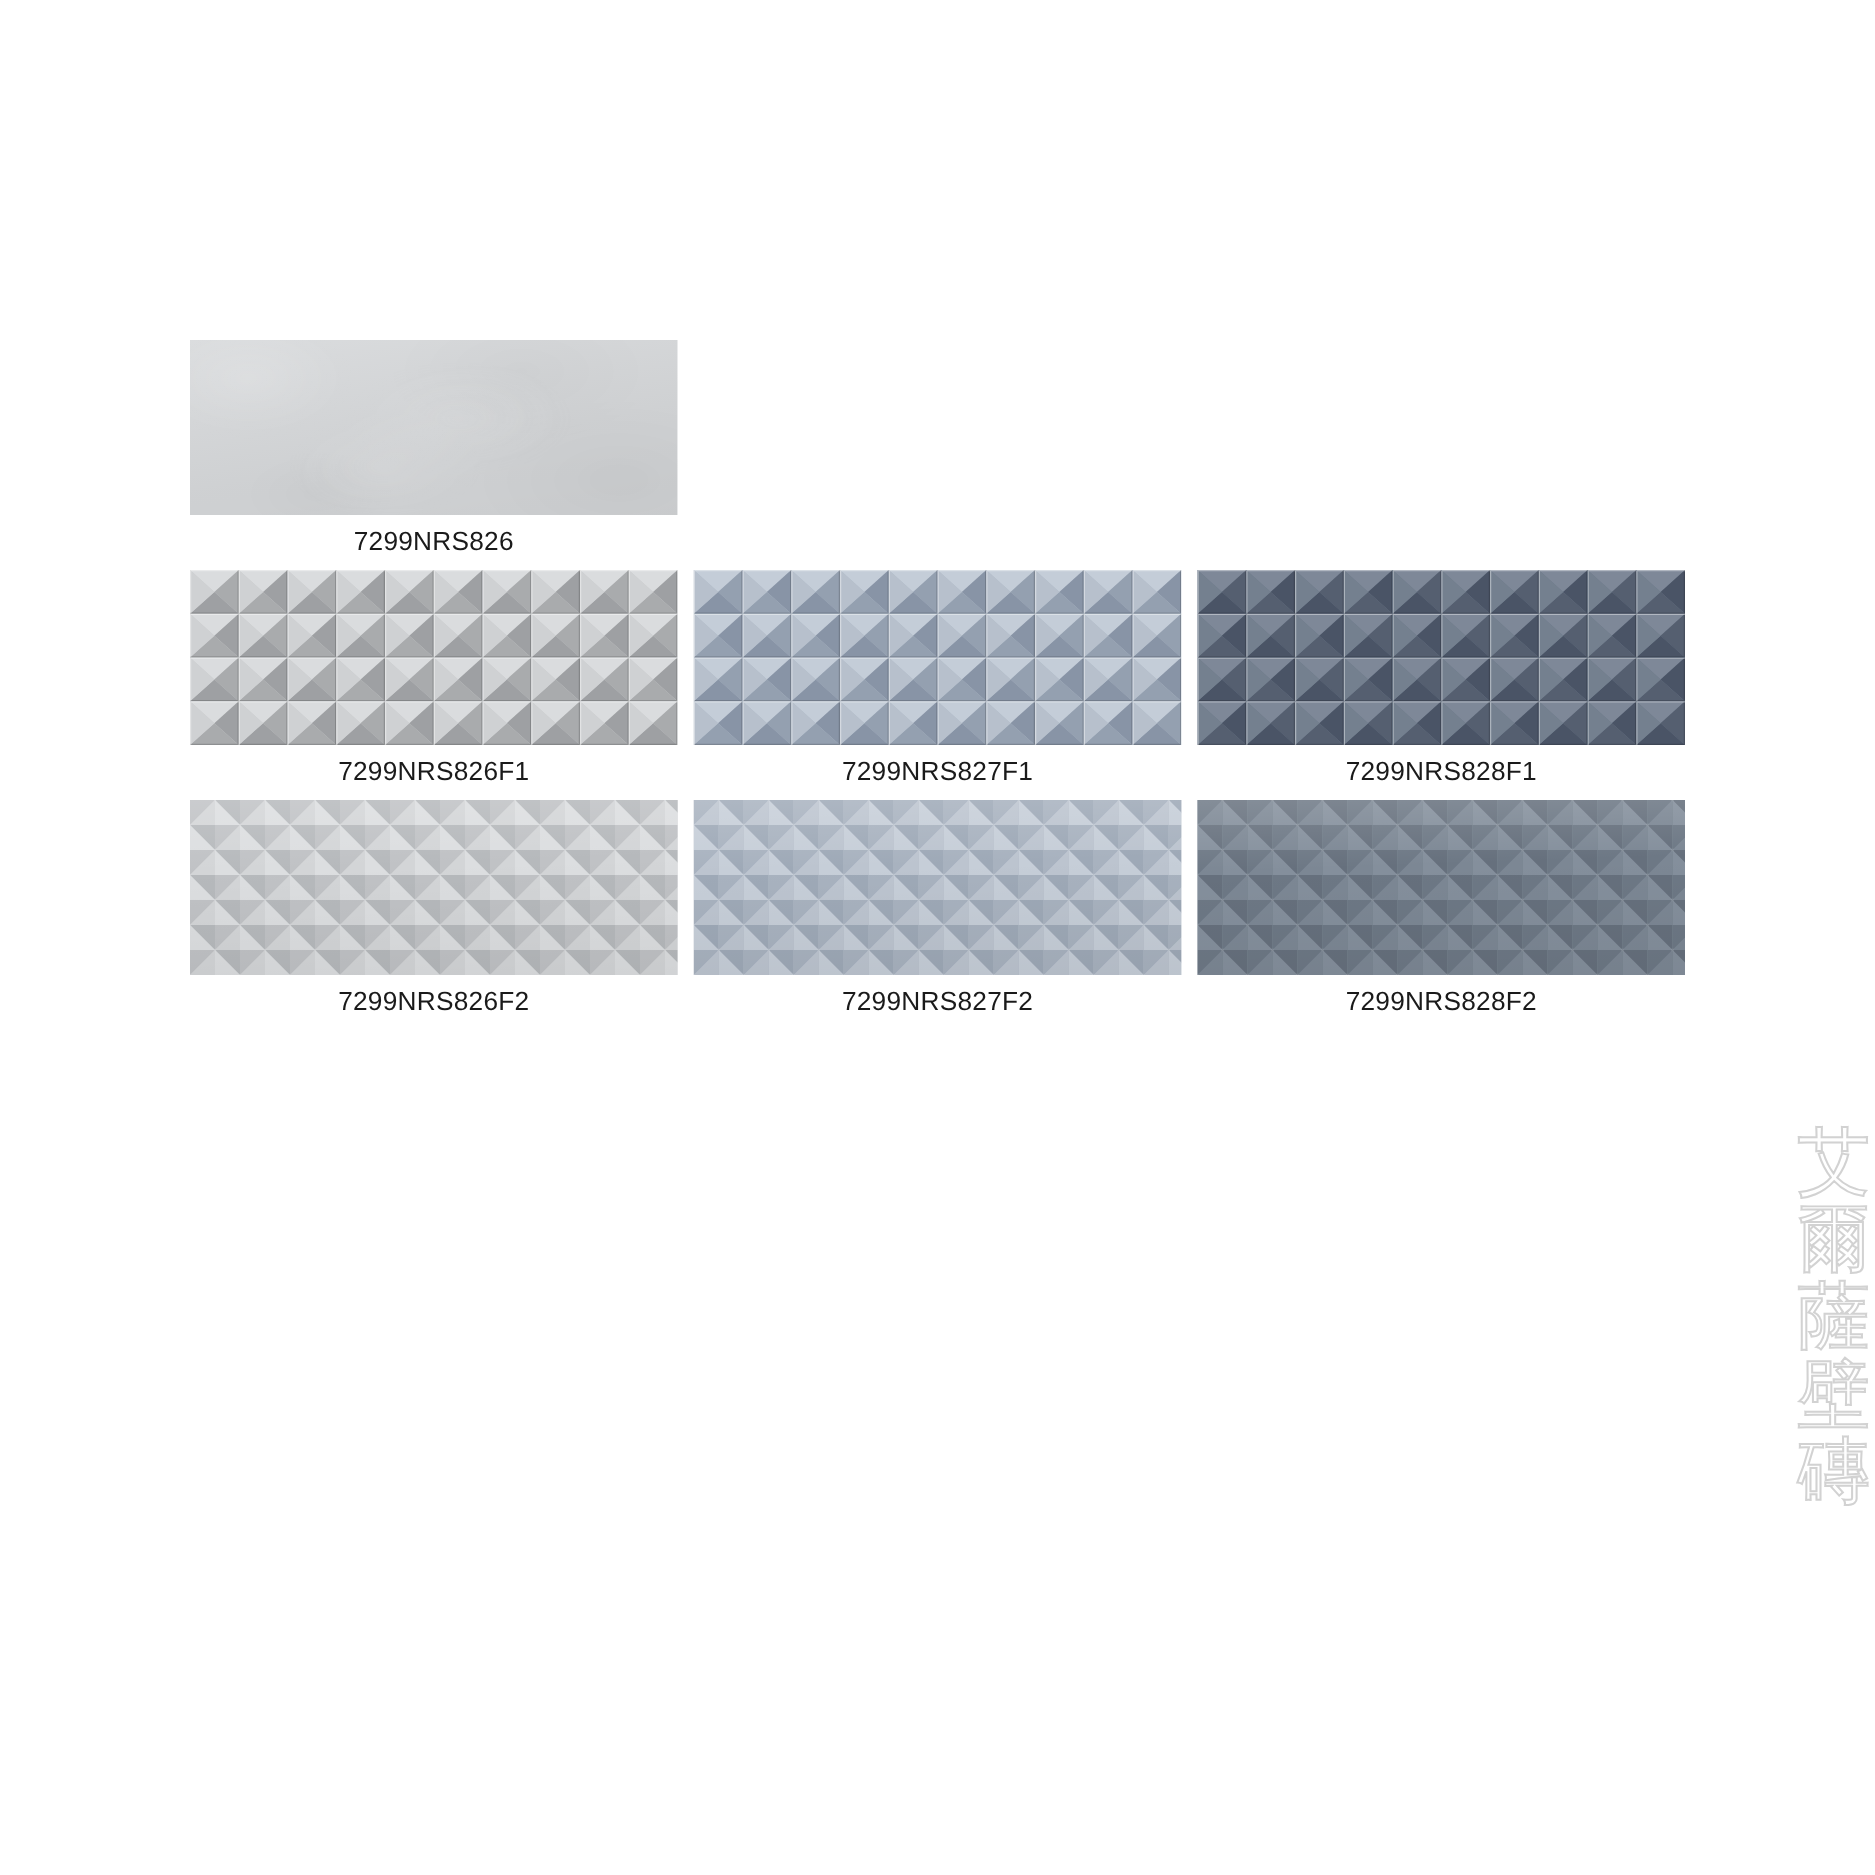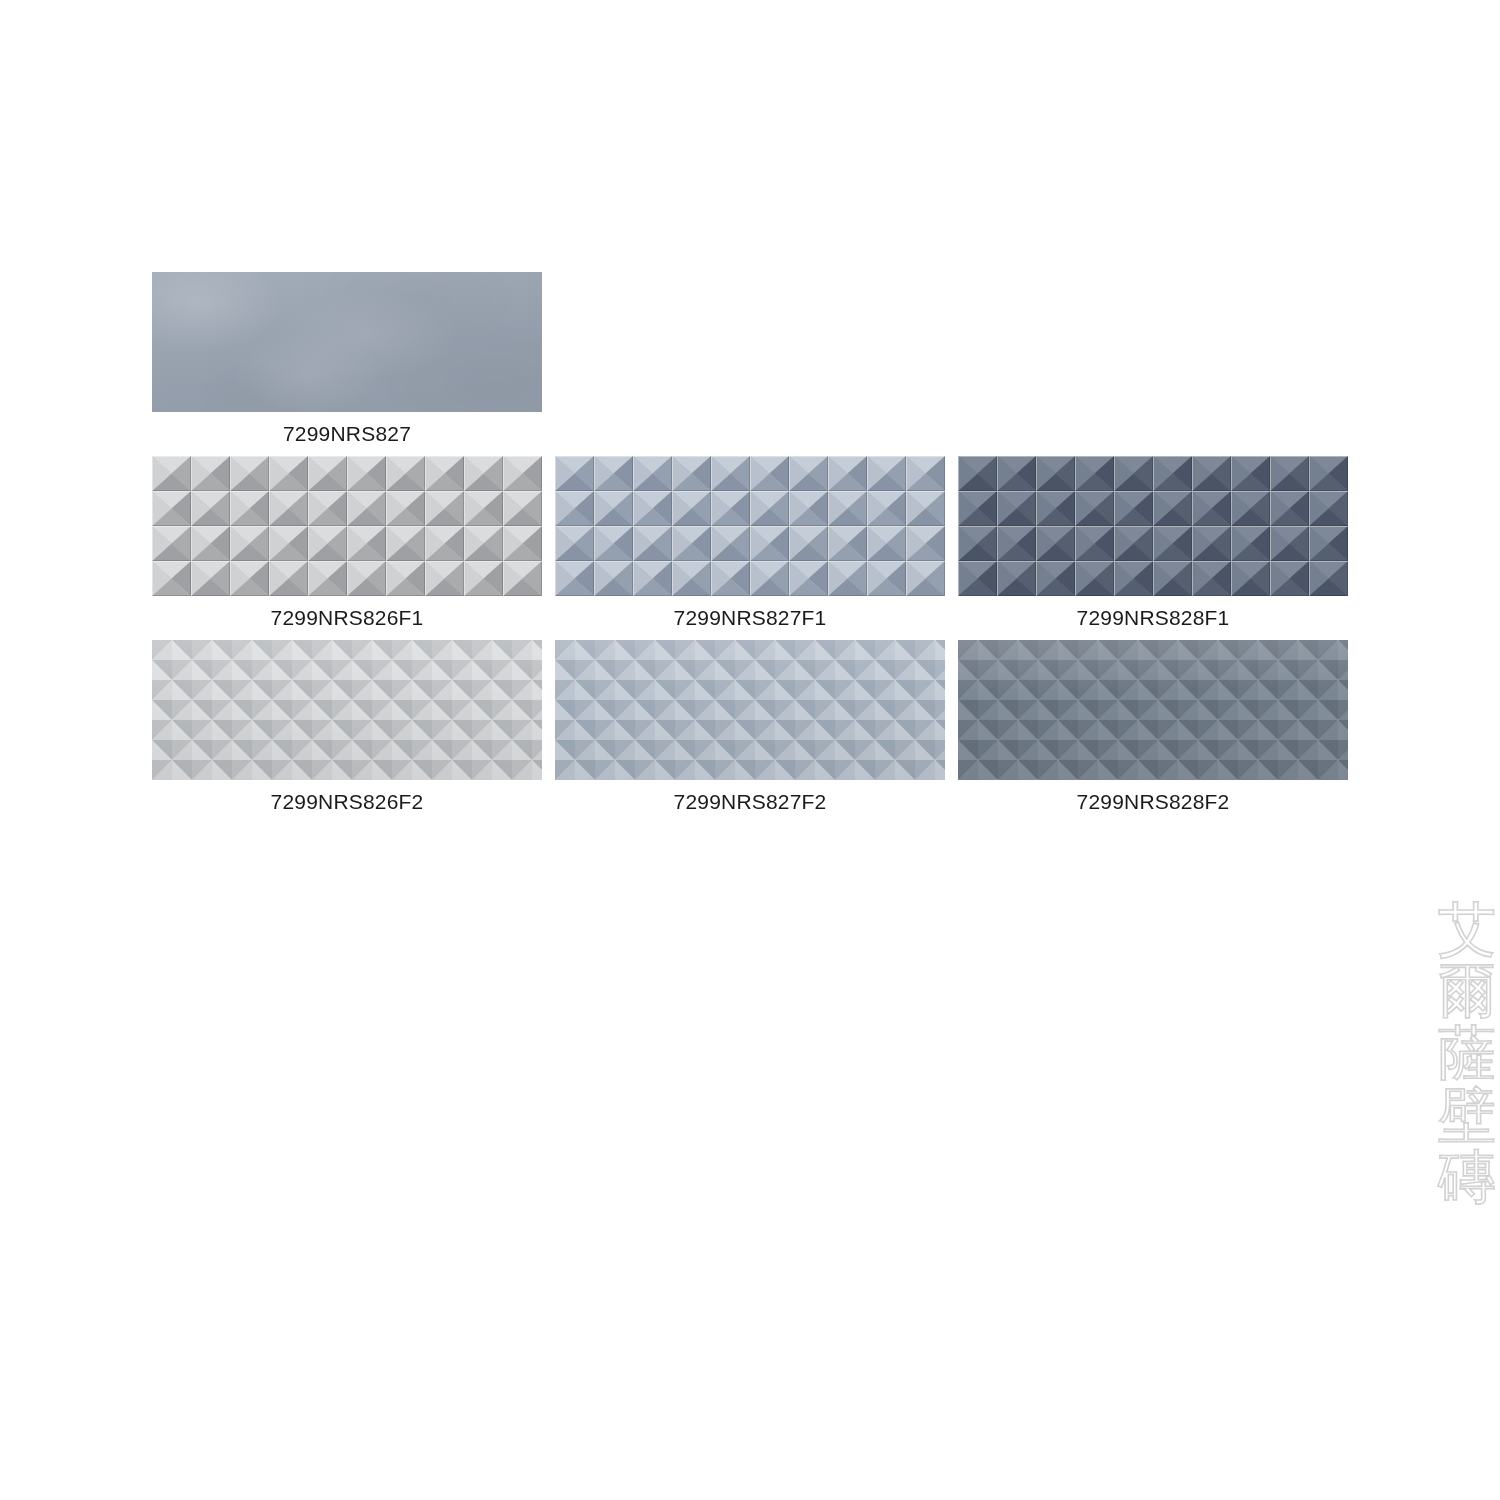--- a/index.html
+++ b/index.html
@@ -161,25 +161,25 @@
     user-select: none;
   }
   #watermark .wm-char { display: block; }
 </style>
 </head>
 <body>
 
 <div id="catalog">
     <div class="tile-row">
       <div class="tile-cell">
-        <div class="tile-swatch finish-plain" style="background: rgb(154, 164, 178);">
+        <div class="tile-swatch finish-plain" style="background: rgb(214, 216, 218);">
           <div class="noise"></div>
           <div class="vgrad"></div>
         </div>
-        <div class="tile-label">7299NRS827</div>
+        <div class="tile-label">7299NRS826</div>
       </div>
     </div>
     <div class="tile-row">
       <div class="tile-cell">
         <div class="tile-swatch finish-f1" style="background: rgb(201, 203, 205);">
           <div class="pyr-grid">
             <div class="pyr">
               <div class="face f-top" style="background: rgb(218, 220, 222);"></div>
               <div class="face f-right" style="background: rgb(169, 171, 173);"></div>
               <div class="face f-bottom" style="background: rgb(158, 160, 163);"></div>

